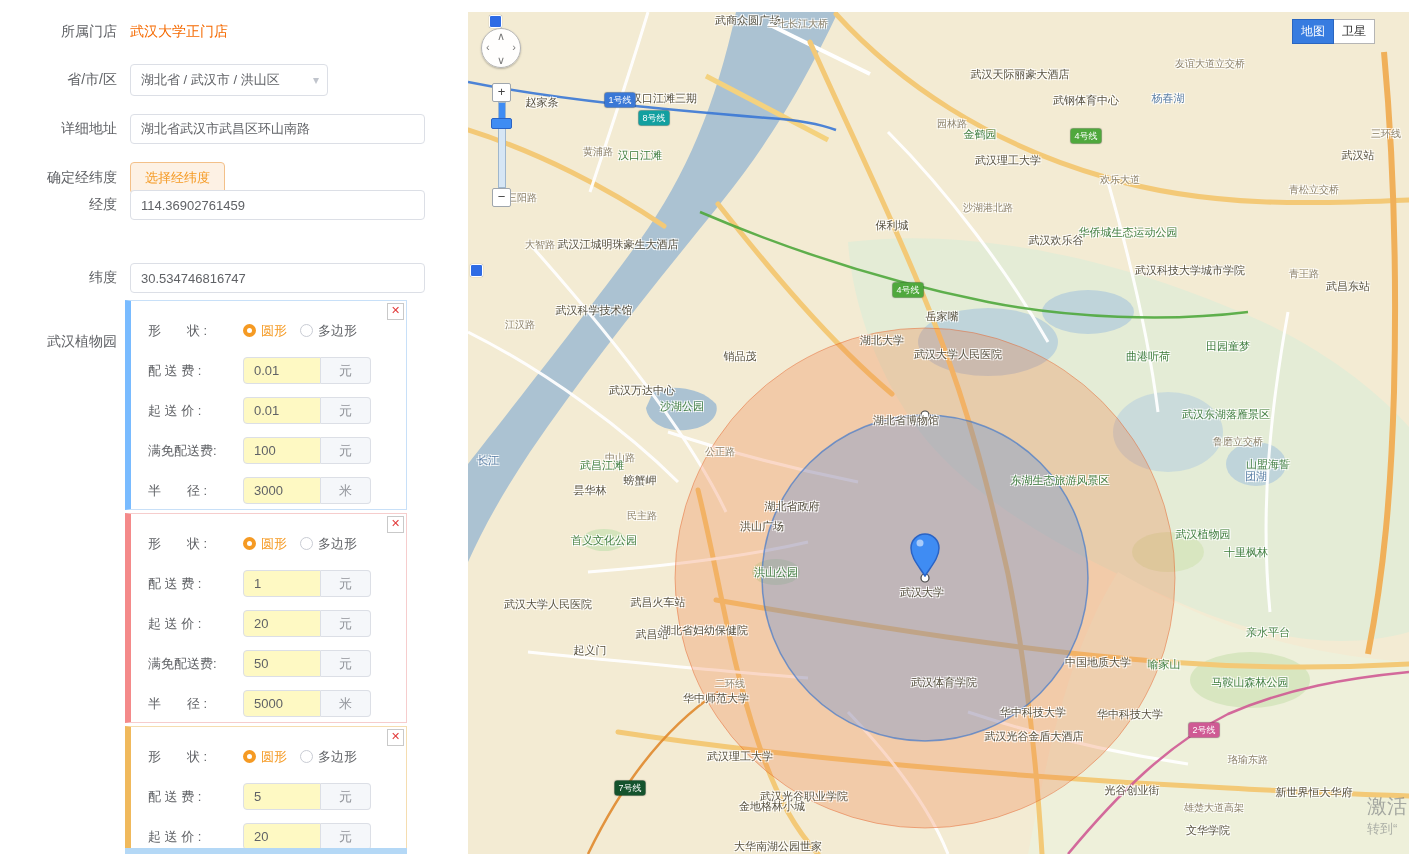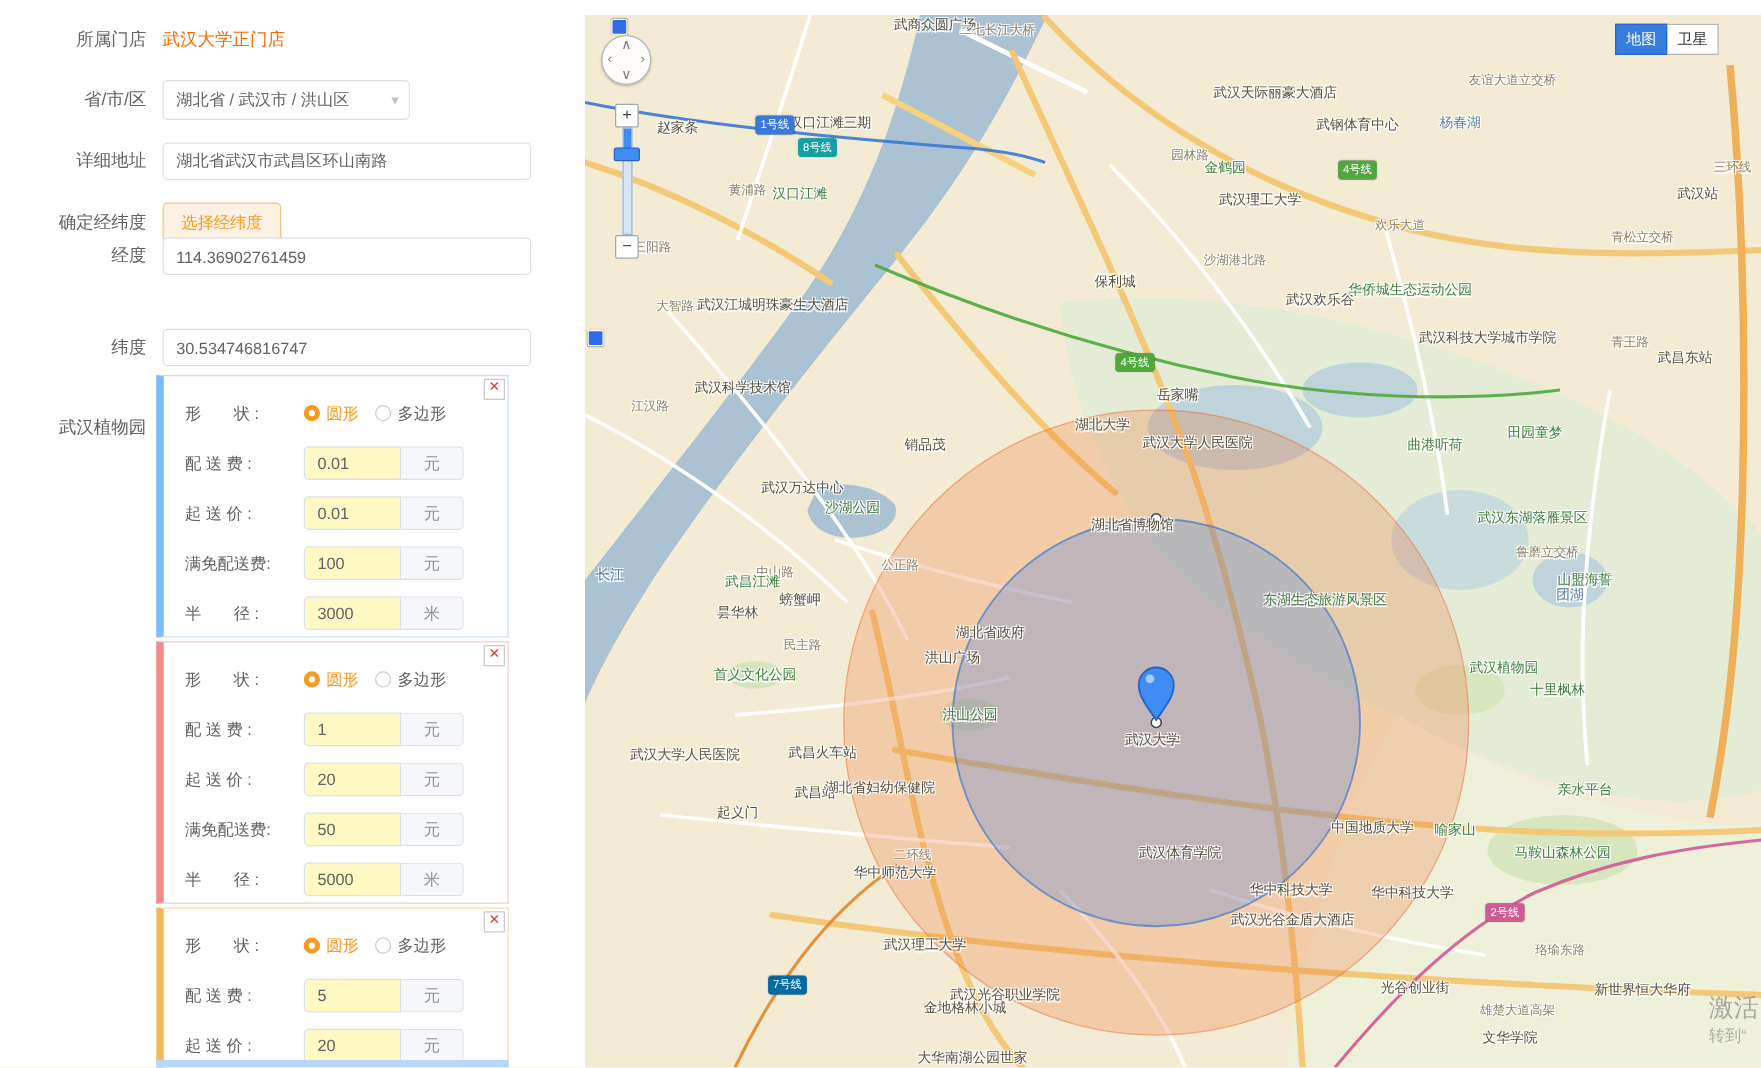--- a/index.html
+++ b/index.html
@@ -394,21 +394,21 @@
       <div class="map-label " style="left: 336px; top: 784px;">武汉光谷职业学院</div>
       <div class="map-label " style="left: 304px; top: 794px;">金地格林小城</div>
       <div class="map-label " style="left: 846px; top: 780px;">新世界恒大华府</div>
       <div class="map-label " style="left: 740px; top: 818px;">文华学院</div>
       <div class="map-label " style="left: 310px; top: 834px;">大华南湖公园世家</div>
       <div class="map-label water" style="left: 20px; top: 448px;">长江</div>
       <div class="map-badge" style="left: 152px; top: 88px; background: rgb(58, 120, 214);">1号线</div>
       <div class="map-badge" style="left: 186px; top: 106px; background: rgb(18, 160, 160);">8号线</div>
       <div class="map-badge" style="left: 618px; top: 124px; background: rgb(79, 168, 61);">4号线</div>
       <div class="map-badge" style="left: 440px; top: 278px; background: rgb(79, 168, 61);">4号线</div>
-      <div class="map-badge" style="left: 162px; top: 776px; background: #0369a1;">7号线</div>
+      <div class="map-badge" style="left: 162px; top: 776px; background: #14532d;">7号线</div>
       <div class="map-badge" style="left: 736px; top: 718px; background: rgb(207, 90, 148);">2号线</div>
       <div class="metro-icon" style="left: 21px; top: 3px;"></div>
       <div class="metro-icon" style="left: 2px; top: 252px;"></div>
     </div>
 
   <div class="map-type">
     <div class="mt-map">地图</div>
     <div class="mt-sat">卫星</div>
   </div>
 

